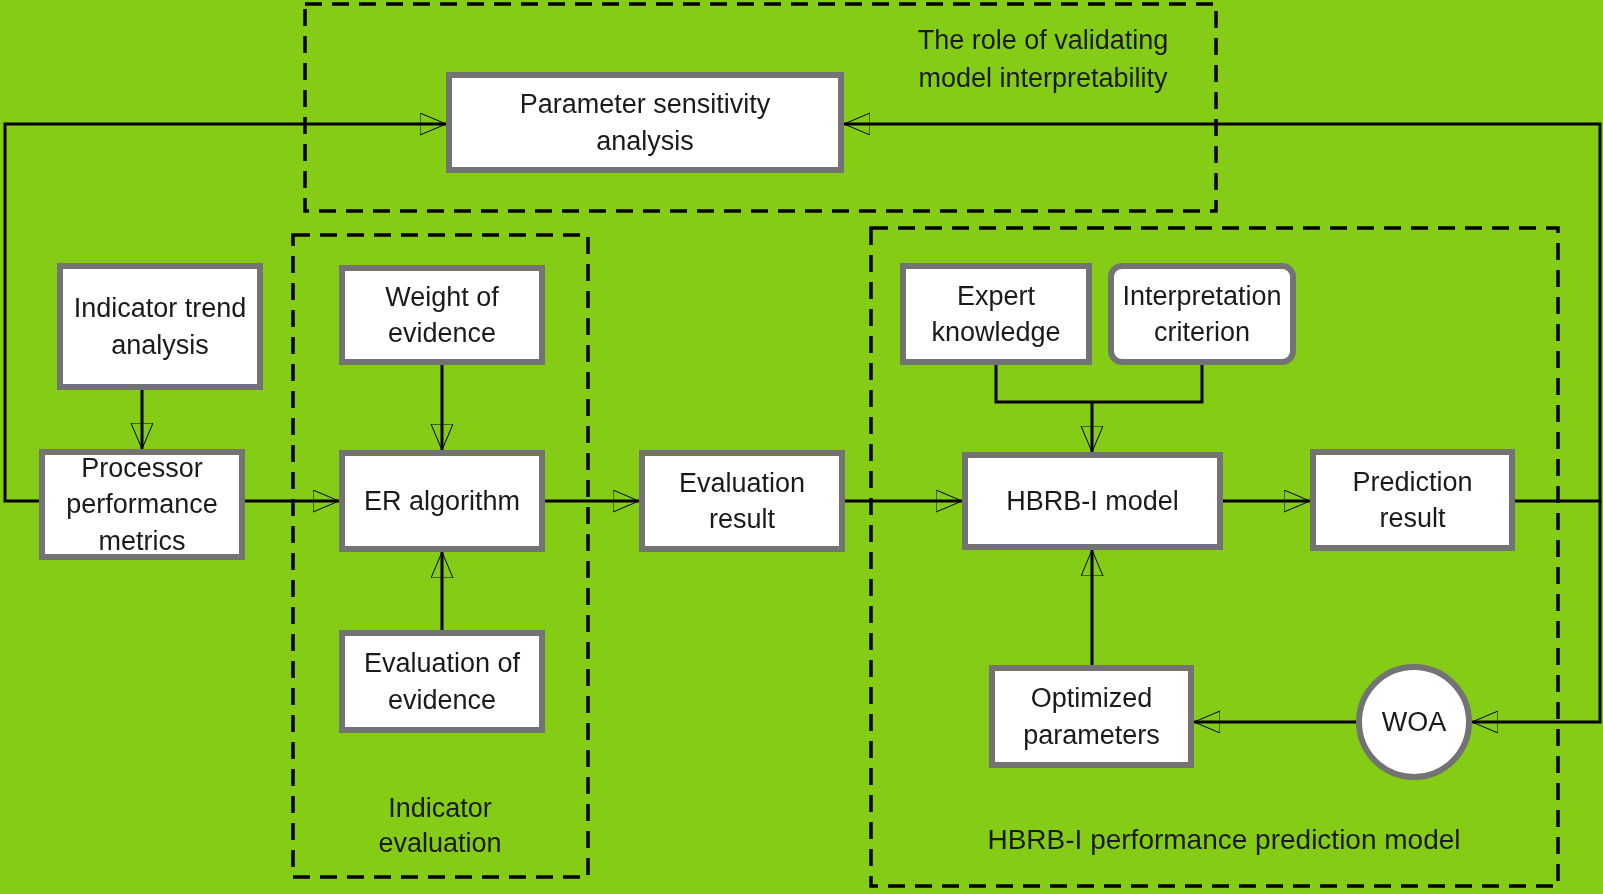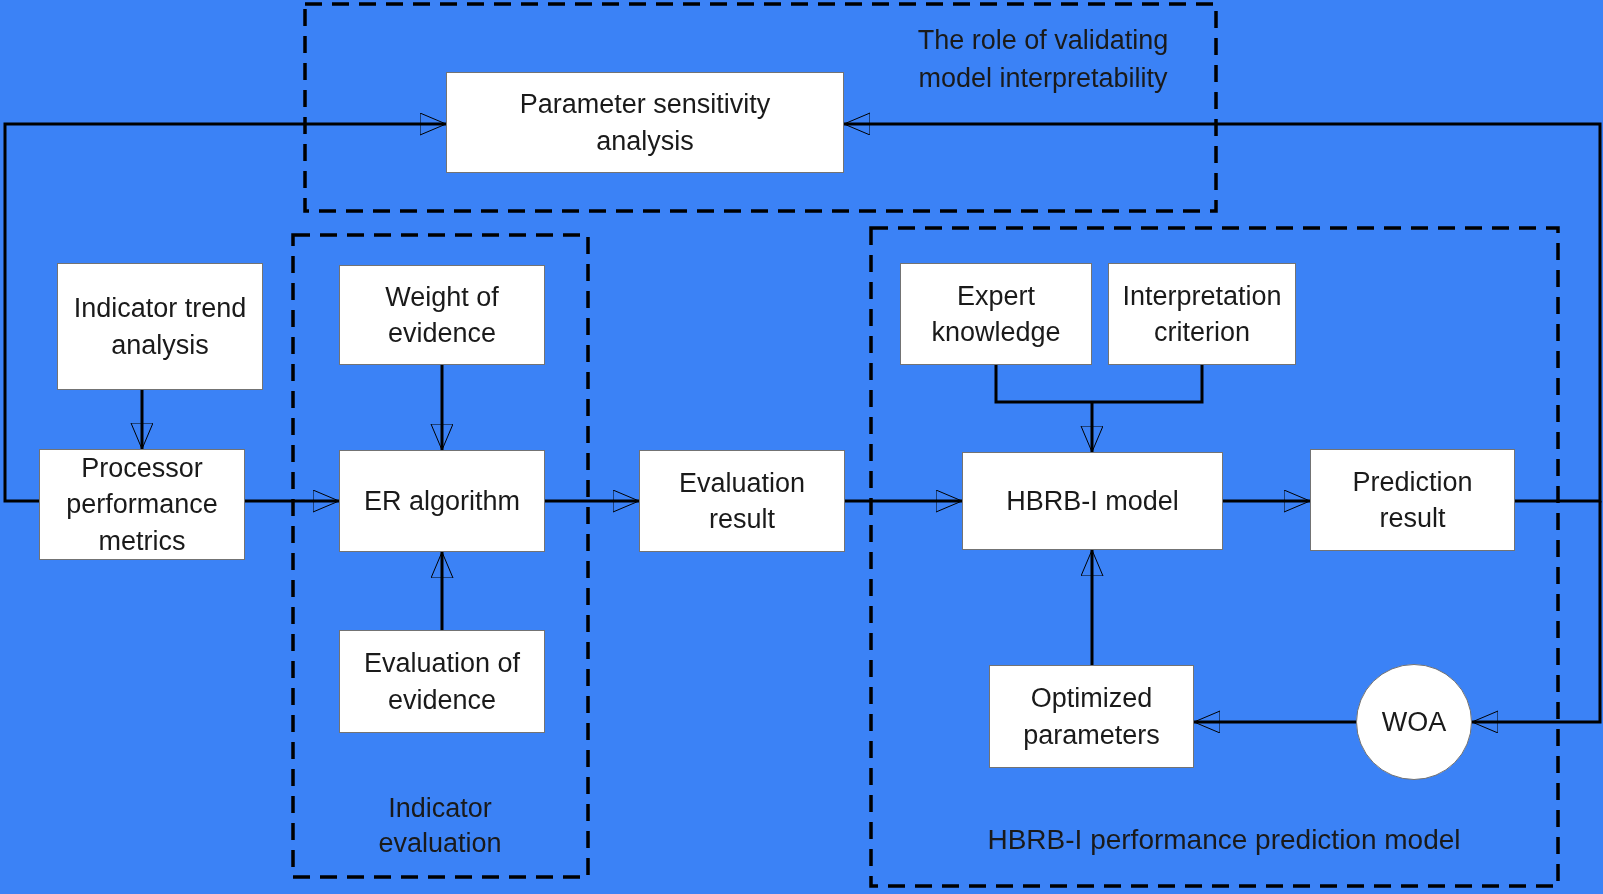--- a/index.html
+++ b/index.html
@@ -5,21 +5,21 @@
   html, body {
     margin: 0;
     padding: 0;
     background: #ffffff;
     font-family: "Liberation Sans", "DejaVu Sans", sans-serif;
   }
   .canvas {
     position: relative;
     width: 1603px;
     height: 894px;
-    background: #3b82f6;
+    background: #84cc16;
     overflow: hidden;
   }
   .connector-layer {
     position: absolute;
     inset: 0;
     width: 1603px;
     height: 894px;
   }
   .connector-layer path, .connector-layer rect {
     fill: none;
@@ -29,42 +29,42 @@
     stroke-width: 3;
   }
   .connector-layer rect.dashed {
     stroke-width: 3.5;
     stroke-dasharray: 17 10;
   }
   .node {
     position: absolute;
     box-sizing: border-box;
     background: #ffffff;
-    border: 1px solid #737373;
+    border: 6px solid #737373;
     display: flex;
     align-items: center;
     justify-content: center;
     text-align: center;
     font-size: 27px;
     line-height: 1.35;
     color: #1a1a1a;
   }
   .node span {
     display: block;
   }
   .node-psa        { left: 446px; top: 72px;  width: 398px; height: 101px; }
   .node-psa span   { max-width: 300px; }
   .node-ita        { left: 39px;  top: 263px; width: 206px; height: 127px; margin-left: 18px; }
   .node-ppm        { left: 39px;  top: 449px; width: 206px; height: 111px; }
   .node-woe        { left: 339px; top: 265px; width: 206px; height: 100px; }
   .node-er         { left: 339px; top: 450px; width: 206px; height: 102px; }
   .node-roe        { left: 339px; top: 630px; width: 206px; height: 103px; }
   .node-eval       { left: 639px; top: 450px; width: 206px; height: 102px; }
   .node-ek         { left: 900px; top: 263px; width: 192px; height: 102px; }
-  .node-ic         { left: 1108px; top: 263px; width: 188px; height: 102px; }
+  .node-ic         { left: 1108px; top: 263px; width: 188px; height: 102px; border-radius: 14px; }
   .node-ic span    { max-width: 178px; }
   .node-hbrb       { left: 962px; top: 452px; width: 261px; height: 98px; }
   .node-pr         { left: 1310px; top: 449px; width: 205px; height: 102px; }
   .node-op         { left: 989px; top: 665px; width: 205px; height: 103px; }
   .node span       { padding: 0 5px; }
   .node-woa {
     left: 1356px; top: 664px; width: 116px; height: 116px;
     border-radius: 50%;
   }
   .float-label {

